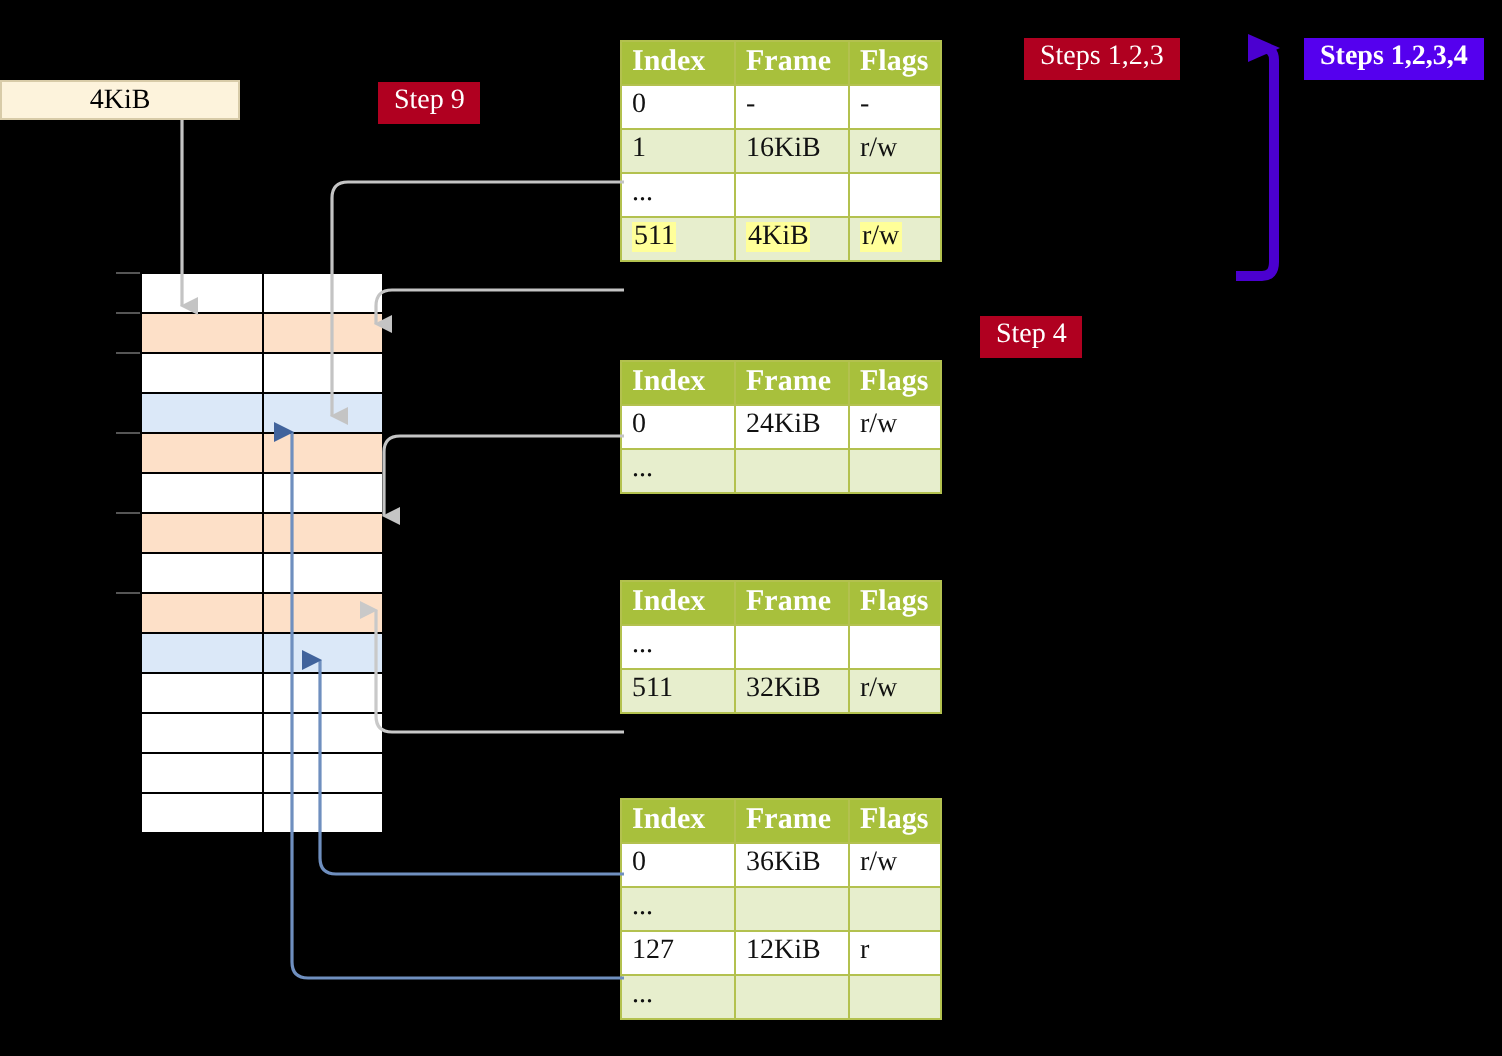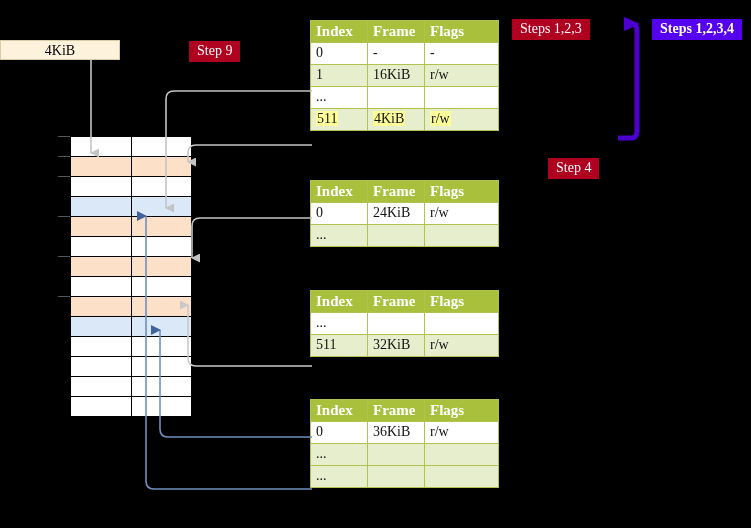--- a/index.html
+++ b/index.html
@@ -70,21 +70,21 @@
     font-weight: normal;
   }
   .ptable th {
     background: #a8c03c;
     color: #ffffff;
     font-weight: bold;
     font-size: 15px;
   }
   .ptable .c-idx   { width: 57px; }
   .ptable .c-frame { width: 57px; }
-  .ptable .c-flags { width: 74px; }
+  .ptable .c-flags { width: 46px; }
   .ptable tr.alt td { background: #e7eecd; }
   .ptable tr.plain td { background: #ffffff; }
   .hl { background: #ffff99; padding: 0 1px; }
 
   
   .memgrid {
     position: absolute;
     left: 70px;
     top: 136px;
     width: 120px;
@@ -240,34 +240,39 @@
           <tr class="plain">
             <td class="c-idx">0</td>
             <td class="c-frame">36KiB</td>
             <td class="c-flags">r/w</td>
           </tr>
           <tr class="alt">
             <td class="c-idx">...</td>
             <td class="c-frame"></td>
             <td class="c-flags"></td>
           </tr>
+          <tr class="plain">
+            <td class="c-idx">127</td>
+            <td class="c-frame">12KiB</td>
+            <td class="c-flags">r</td>
+          </tr>
           <tr class="alt">
             <td class="c-idx">...</td>
             <td class="c-frame"></td>
             <td class="c-flags"></td>
           </tr>
         </tbody>
       </table>
     </div>
 
   <div id="badges-root">
       <div class="badge badge-red" style="left: 189px; top: 41px;">Step 9</div>
       <div class="badge badge-red" style="left: 512px; top: 19px;">Steps 1,2,3</div>
       <div class="badge badge-blue" style="left: 652px; top: 19px;">Steps 1,2,3,4</div>
-      <div class="badge badge-red" style="left: 548px; top: 158px;">Step 4</div>
+      <div class="badge badge-red" style="left: 490px; top: 158px;">Step 4</div>
     </div>
 
   <svg class="overlay" viewBox="0 0 751 528" width="751" height="528">
     <defs>
       <marker id="ah-gray-down" markerWidth="9" markerHeight="9" refX="4.5" refY="8" orient="auto" markerUnits="userSpaceOnUse">
         <path d="M0,0 L9,0 L4.5,9 Z" fill="#c4c4c4"></path>
       </marker>
       <marker id="ah-gray-up" markerWidth="9" markerHeight="9" refX="4.5" refY="8" orient="auto" markerUnits="userSpaceOnUse">
         <path d="M0,0 L9,0 L4.5,9 Z" fill="#c9c9c9"></path>
       </marker>

